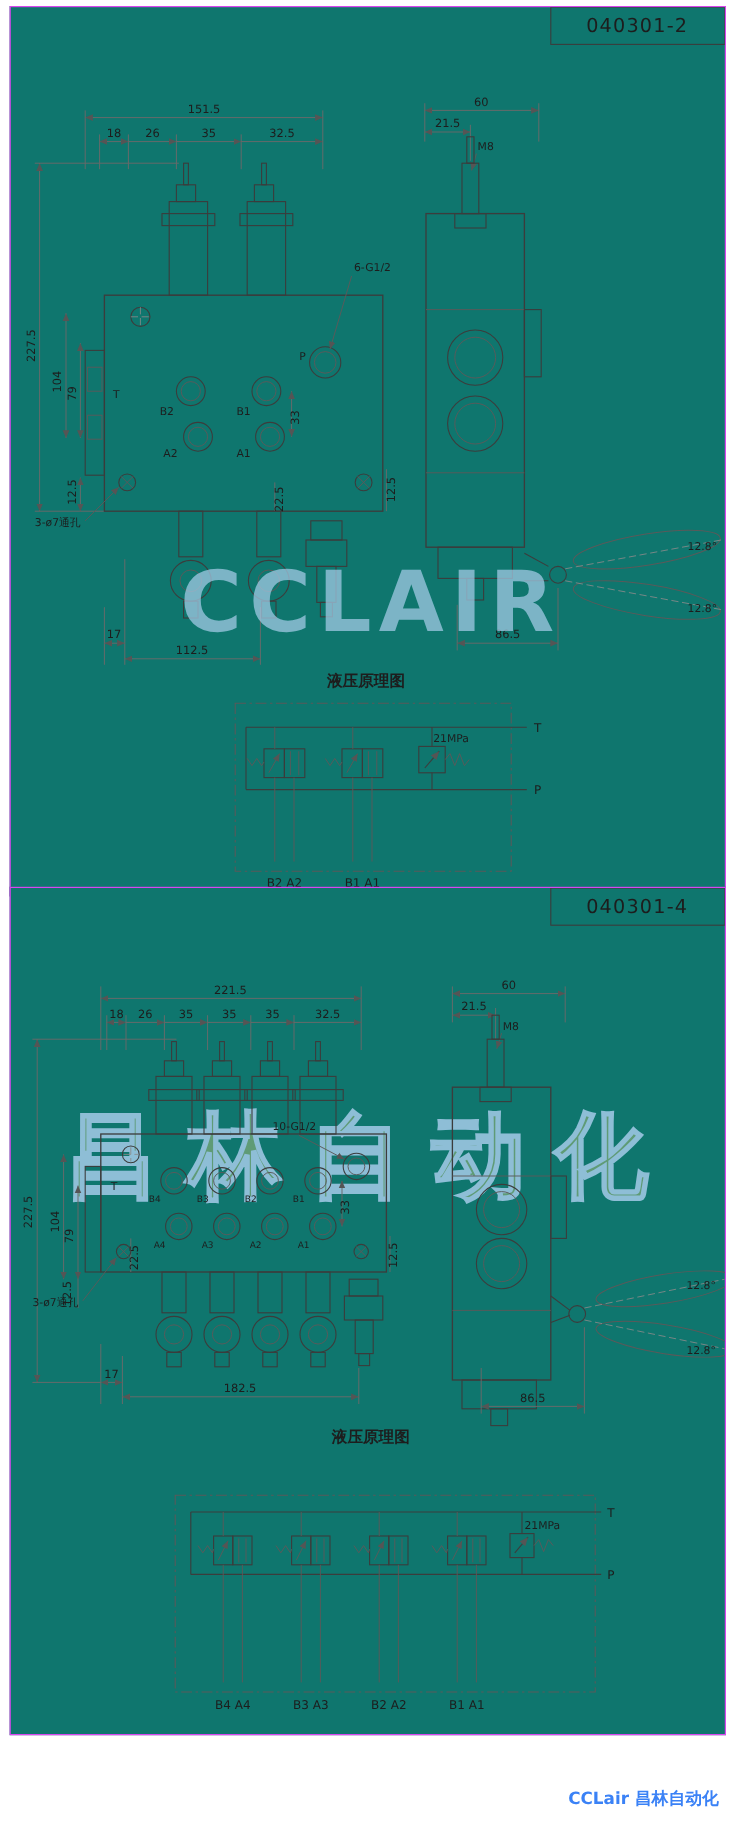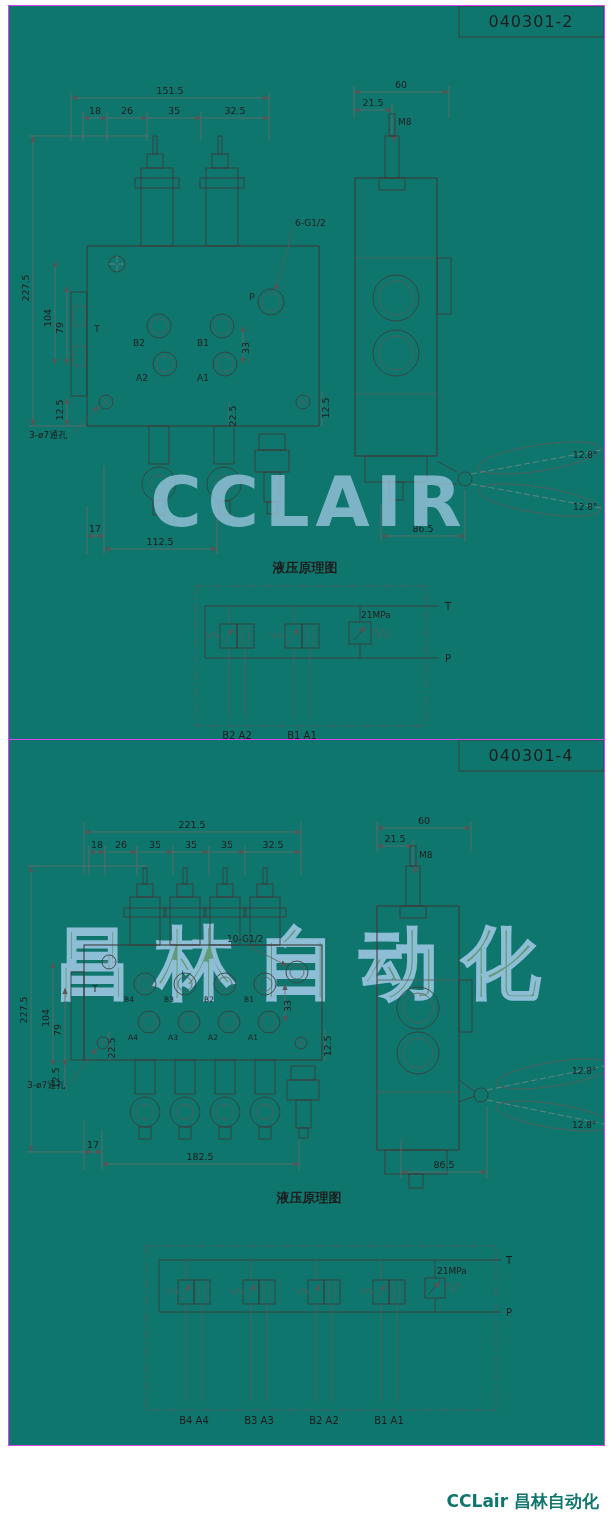--- a/index.html
+++ b/index.html
@@ -14,21 +14,21 @@
   .cl{stroke:#8a8a8a;stroke-width:0.7;fill:none;stroke-dasharray:6 3}
   text{fill:#1d1d1d}
   .dimtxt{font-size:9.5px}
   .lbl{font-size:9px}
   .lbl7{font-size:7.5px}
   .lbl10{font-size:10px}
   .code{font-size:16px;letter-spacing:1px}
   .cjk{font-size:13px;font-weight:bold}
   .wm1{font-size:70px;font-weight:bold;fill:#a6cde8;opacity:.72;letter-spacing:6px}
   .wm2{font-size:78px;font-weight:bold;fill:rgba(250,225,135,.38);stroke:#9cc6e2;stroke-width:2px;opacity:.9;letter-spacing:24px}
-  .footer{position:absolute;right:14px;top:1490px;font-weight:bold;font-size:17px;color:#0f766e}
+  .footer{position:absolute;right:14px;top:1490px;font-weight:bold;font-size:14px;color:#3b82f6}
 </style>
 </head>
 <body>
 
 <div id="page">
 
   <div class="panel" style="top:5px;height:740px;">
     <svg width="595" height="738" viewBox="0 0 595 738">
       <defs>
         <marker id="aA" markerWidth="10" markerHeight="8" refX="8" refY="4" orient="auto-start-reverse">

